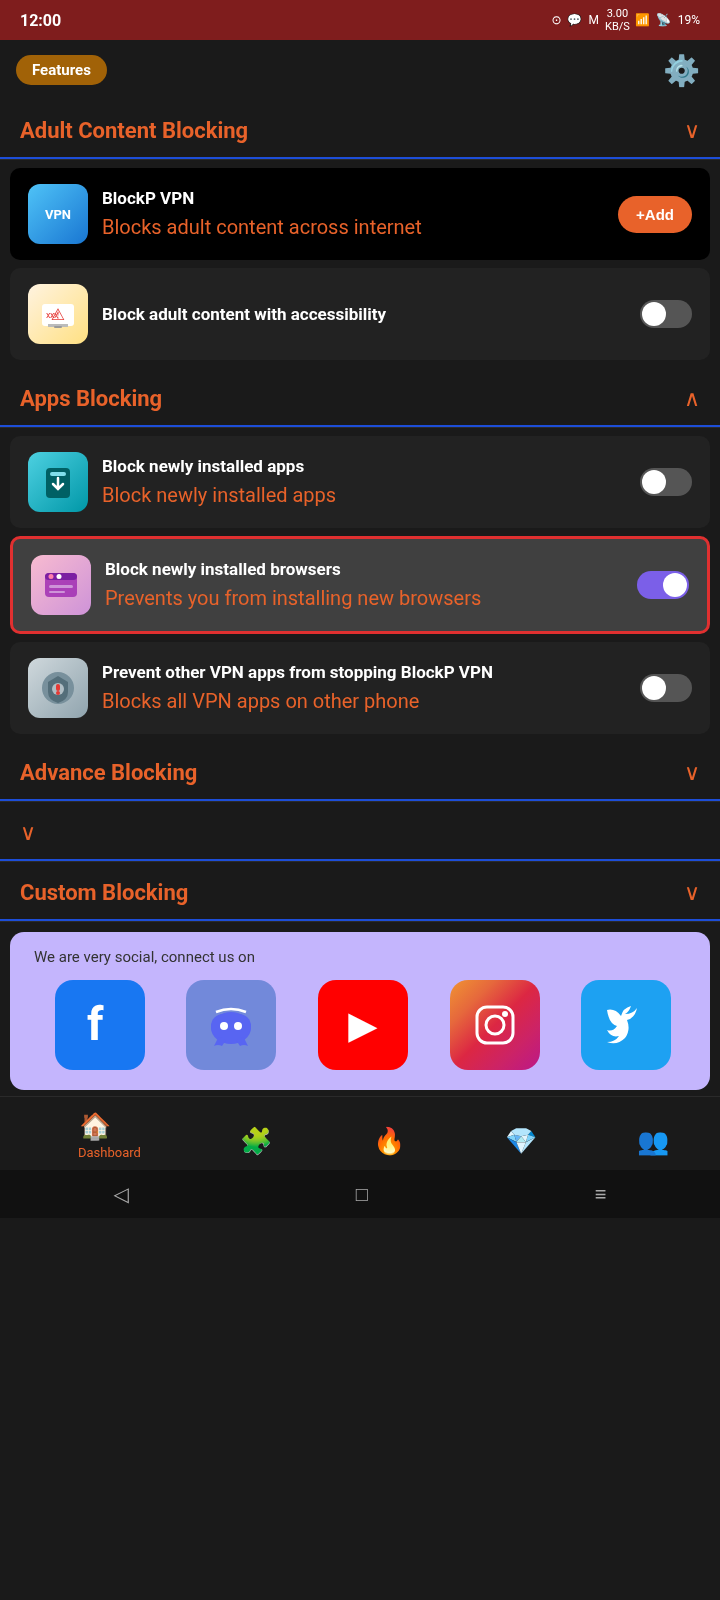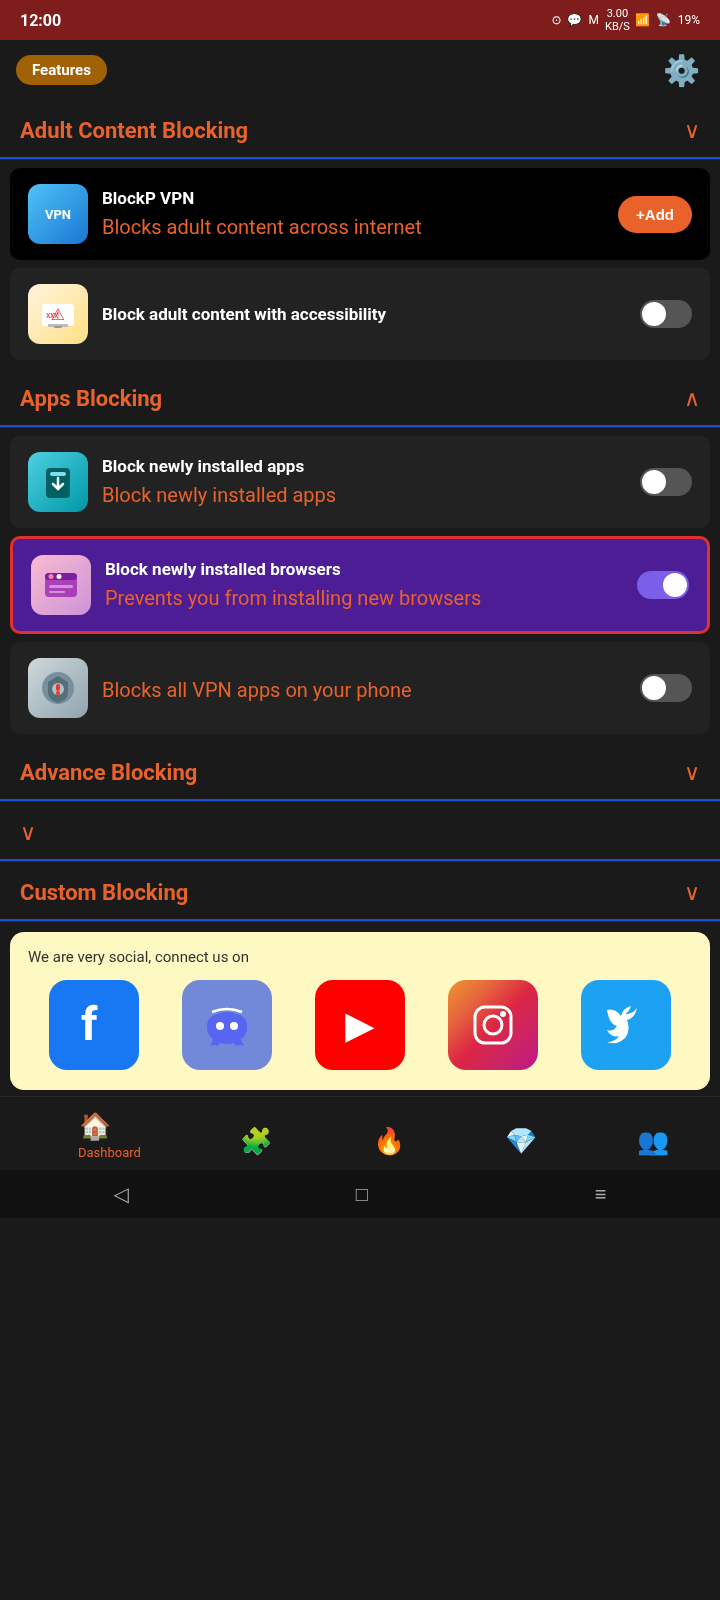--- a/index.html
+++ b/index.html
@@ -94,21 +94,21 @@
     .feature-item {
       display: flex;
       align-items: center;
       padding: 16px 18px;
       background: #222;
       margin: 8px 10px;
       border-radius: 10px;
     }
     .feature-item.highlighted {
       border: 3px solid #e03030;
-      background: #4c1d95;
+      background: #404040;
     }
     .feature-icon {
       width: 60px;
       height: 60px;
       border-radius: 12px;
       margin-right: 14px;
       flex-shrink: 0;
       display: flex;
       align-items: center;
       justify-content: center;
@@ -202,24 +202,24 @@
     }
     .icon-browser {
       background: linear-gradient(135deg, #f8bbd0, #ce93d8);
     }
     .icon-vpn-shield {
       background: linear-gradient(135deg, #cfd8dc, #90a4ae);
     }
 
     
     .social-card {
-      background: #fef9c3;
+      background: #c4b5fd;
       margin: 10px 10px 0 10px;
       border-radius: 14px;
-      padding: 16px 18px 20px 18px;
+      padding: 16px 18px 20px 24px;
     }
     .social-text {
       font-size: 15px;
       color: #333;
       margin-bottom: 14px;
     }
     .social-icons {
       display: flex;
       justify-content: space-around;
       align-items: center;
@@ -391,21 +391,22 @@
   <div class="feature-icon icon-vpn-shield">
     <svg width="36" height="36" viewBox="0 0 36 36">
       <ellipse cx="18" cy="18" rx="16" ry="16" fill="#78909c"></ellipse>
       <path d="M18 6 L28 12 L28 22 Q28 30 18 33 Q8 30 8 22 L8 12 Z" fill="#546e7a"></path>
       <circle cx="18" cy="19" r="6" fill="#b0bec5"></circle>
       <rect x="16" y="14" width="4" height="7" rx="2" fill="#e53935"></rect>
       <circle cx="18" cy="23" r="2" fill="#e53935"></circle>
     </svg>
   </div>
   <div class="feature-text">
-    <div class="feature-subtitle">Blocks all VPN apps on your phone</div>
+    <div class="feature-title">Prevent other VPN apps from stopping BlockP VPN</div>
+    <div class="feature-subtitle">Blocks all VPN apps on other phone</div>
   </div>
   <div class="toggle off">
     <div class="toggle-knob"></div>
   </div>
 </div>
 
 <div class="section-header">
   <span class="section-title">Advance Blocking</span>
   <span class="chevron">∨</span>
 </div>

